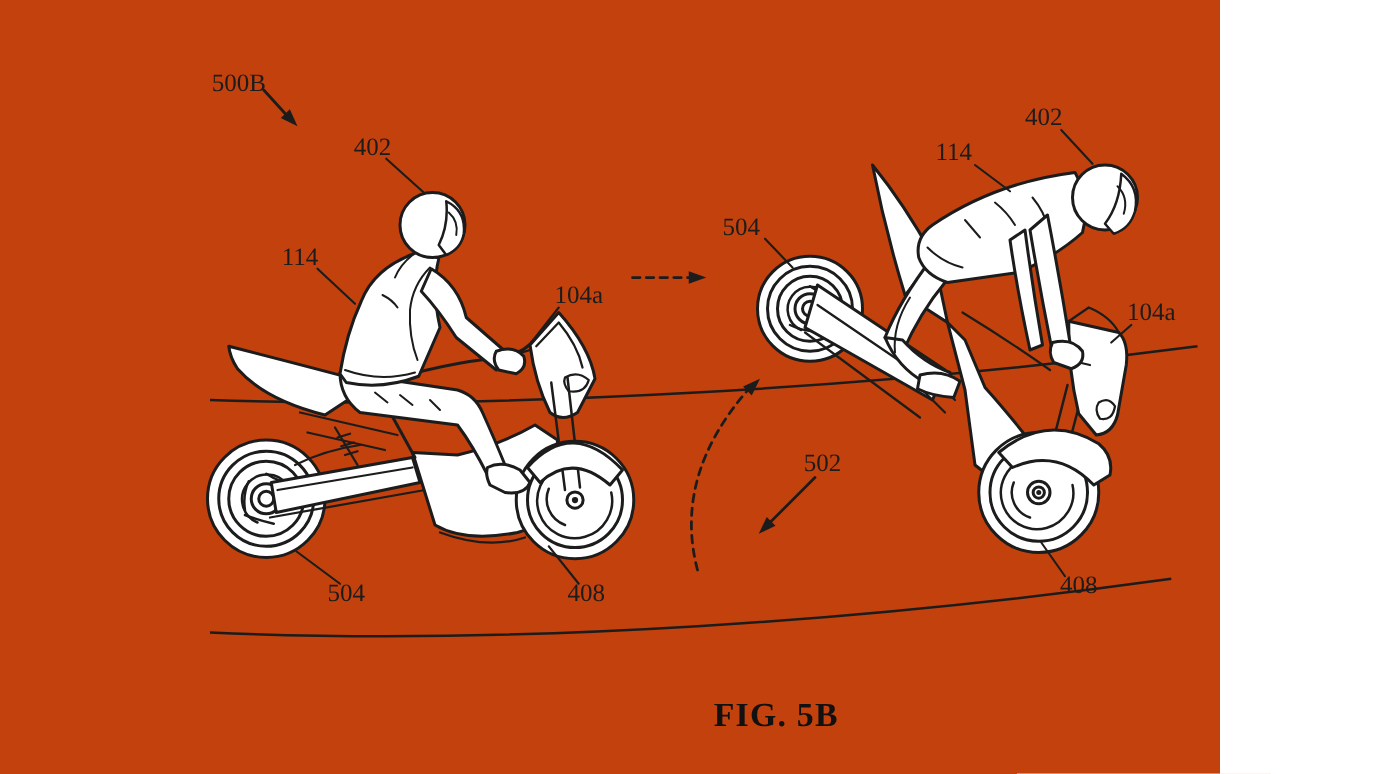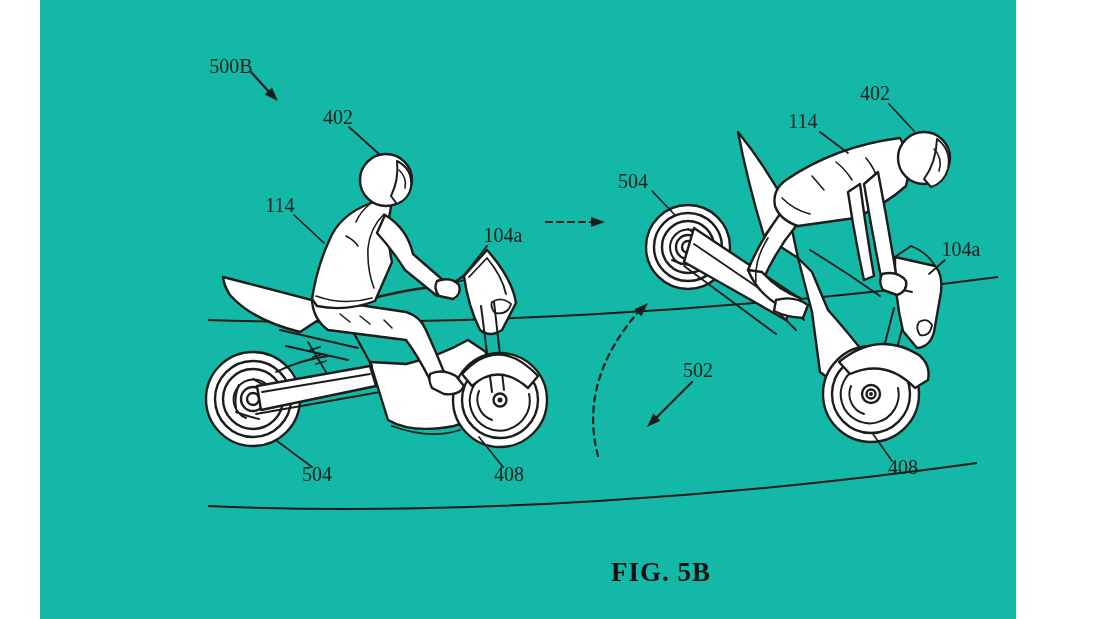--- a/index.html
+++ b/index.html
@@ -1,22 +1,21 @@
 <!DOCTYPE html>
 <html><head>
 <meta charset="utf-8">
 <style>
   html,body{margin:0;padding:0;background:#ffffff;}
   .stage{
     position:relative;
     width:976px;height:619px;
-    background:#14b8a6;
+    background:#c2410c;
     overflow:hidden;
     font-family:"Liberation Serif", serif;
-    margin-left:40px;
   }
   svg{display:block;}
   .ref-label{
     font-family:"Liberation Serif", serif;
     font-size:20px;
     fill:#1c1c1c;
   }
   .caption{
     font-family:"Liberation Serif", serif;
     font-size:27px;

